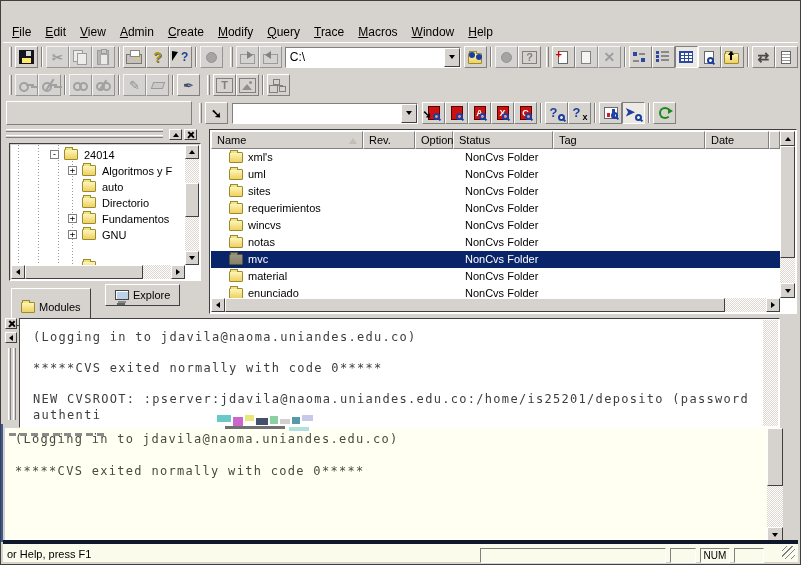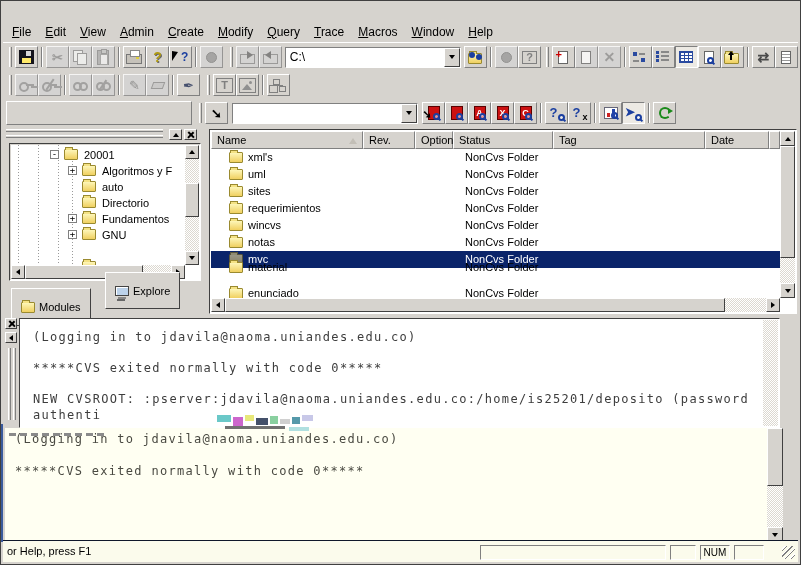--- a/index.html
+++ b/index.html
@@ -165,21 +165,21 @@
   #ct-track{position:absolute;right:1px;top:1px;bottom:1px;width:15px;background:repeating-conic-gradient(#fff 0% 25%,#dcd8d0 0% 50%) 0 0/2px 2px}
   #console-overlay{position:absolute;left:2px;top:112px;width:762px;height:114px;background:#fffff2;padding:4px 0 0 10px;overflow:hidden}
   .cline2{font-family:"DejaVu Sans Mono",monospace;font-size:12px;letter-spacing:1.3px;color:#4a4a42;height:16px;white-space:pre}
   #overlay-sb{position:absolute;left:764px;top:112px;width:16px;height:114px;background:repeating-conic-gradient(#fff 0% 25%,#dcd8d0 0% 50%) 0 0/2px 2px}
   #blue-edge{position:absolute;left:-2px;top:108px;bottom:0;width:2px;background:#3a5a9c}
   #glitch{position:absolute;left:214px;top:99px;width:120px;height:30px;pointer-events:none}
   #glitch span{position:absolute}
   .art-line{position:absolute;left:6px;top:117px;width:96px;height:3px;background-image:repeating-linear-gradient(90deg,#8a8a8a 0 7px,transparent 7px 11px);pointer-events:none}
 
   
-  #statusbar{position:absolute;left:2px;bottom:2px;right:2px;height:22px;background:#fbfbec;border-top:1px solid #0f172a;font-size:11px}
+  #statusbar{position:absolute;left:2px;bottom:2px;right:2px;height:22px;background:#fbfbec;border-top:4px solid #0f172a;font-size:11px}
   #sb-msg{position:absolute;left:4px;top:4px}
   .sb-panel{position:absolute;top:4px;height:15px;border:1px solid;border-color:#808080 #fff #fff #808080;background:#fbfbec;font-size:10px;text-align:center;padding-top:1px}
   #resize-grip{position:absolute;right:3px;bottom:3px;width:13px;height:13px;background-image:repeating-linear-gradient(135deg,transparent 0 2px,#fff 2px 3px,#808080 3px 4px)}
 </style>
 </head>
 <body>
 
 <div class="window">
 
 
@@ -424,21 +424,21 @@
       <div id="tree-box">
         <div id="tree-content">
           <div class="tdot" style="left:7px"></div>
           <div class="tdot" style="left:27px"></div>
           <div class="tdot" style="left:47px"></div>
           <div class="tdot" style="left:61px;top:10px"></div>
 
           <div class="trow" style="top:2px">
             <span class="texp" style="left:39px">-</span>
             <span class="fold" style="left:53px"></span>
-            <span class="tlabel" style="left:73px">20001</span>
+            <span class="tlabel" style="left:73px">24014</span>
           </div>
           <div class="trow" style="top:18px">
             <span class="texp" style="left:57px">+</span>
             <span class="fold" style="left:71px"></span>
             <span class="tlabel" style="left:91px">Algoritmos y F</span>
           </div>
           <div class="trow" style="top:34px">
             <span class="fold" style="left:71px"></span>
             <span class="tlabel" style="left:91px">auto</span>
           </div>
@@ -479,21 +479,21 @@
           <span class="sbtn" style="right:0;top:0;width:14px;height:14px">
               <span class="tri-rt"></span>
             </span>
         </div>
       </div>
 
       <div class="tab" style="left:8px;top:161px;height:38px">
         <span class="fold"></span>
         <span>Modules</span>
       </div>
-      <div class="tab" style="left:102px;top:145px;height:37px;z-index:2">
+      <div class="tab" style="left:102px;top:157px;height:22px;z-index:2">
         <span class="ic-comp"></span>
         <span>Explore</span>
       </div>
     </div>
 
     <div id="file-list">
       <div id="fl-header">
         <span class="hseg" style="width:152px"><span>Name</span><span class="sortmark"></span></span>
         <span class="hseg" style="width:52px">Rev.</span>
         <span class="hseg" style="width:38px">Option</span>
@@ -531,21 +531,21 @@
         <div class="lrow" style="top:85px">
             <span class="fold"></span>
             <span class="rname">notas</span>
             <span class="rstatus">NonCvs Folder</span>
           </div>
         <div class="lrow sel" style="top:102px">
             <span class="fold"></span>
             <span class="rname">mvc</span>
             <span class="rstatus">NonCvs Folder</span>
           </div>
-        <div class="lrow" style="top:110px">
+        <div class="lrow" style="top:119px">
             <span class="fold"></span>
             <span class="rname">material</span>
             <span class="rstatus">NonCvs Folder</span>
           </div>
         <div class="lrow" style="top:136px">
             <span class="fold"></span>
             <span class="rname">enunciado</span>
             <span class="rstatus">NonCvs Folder</span>
           </div>
       </div>

